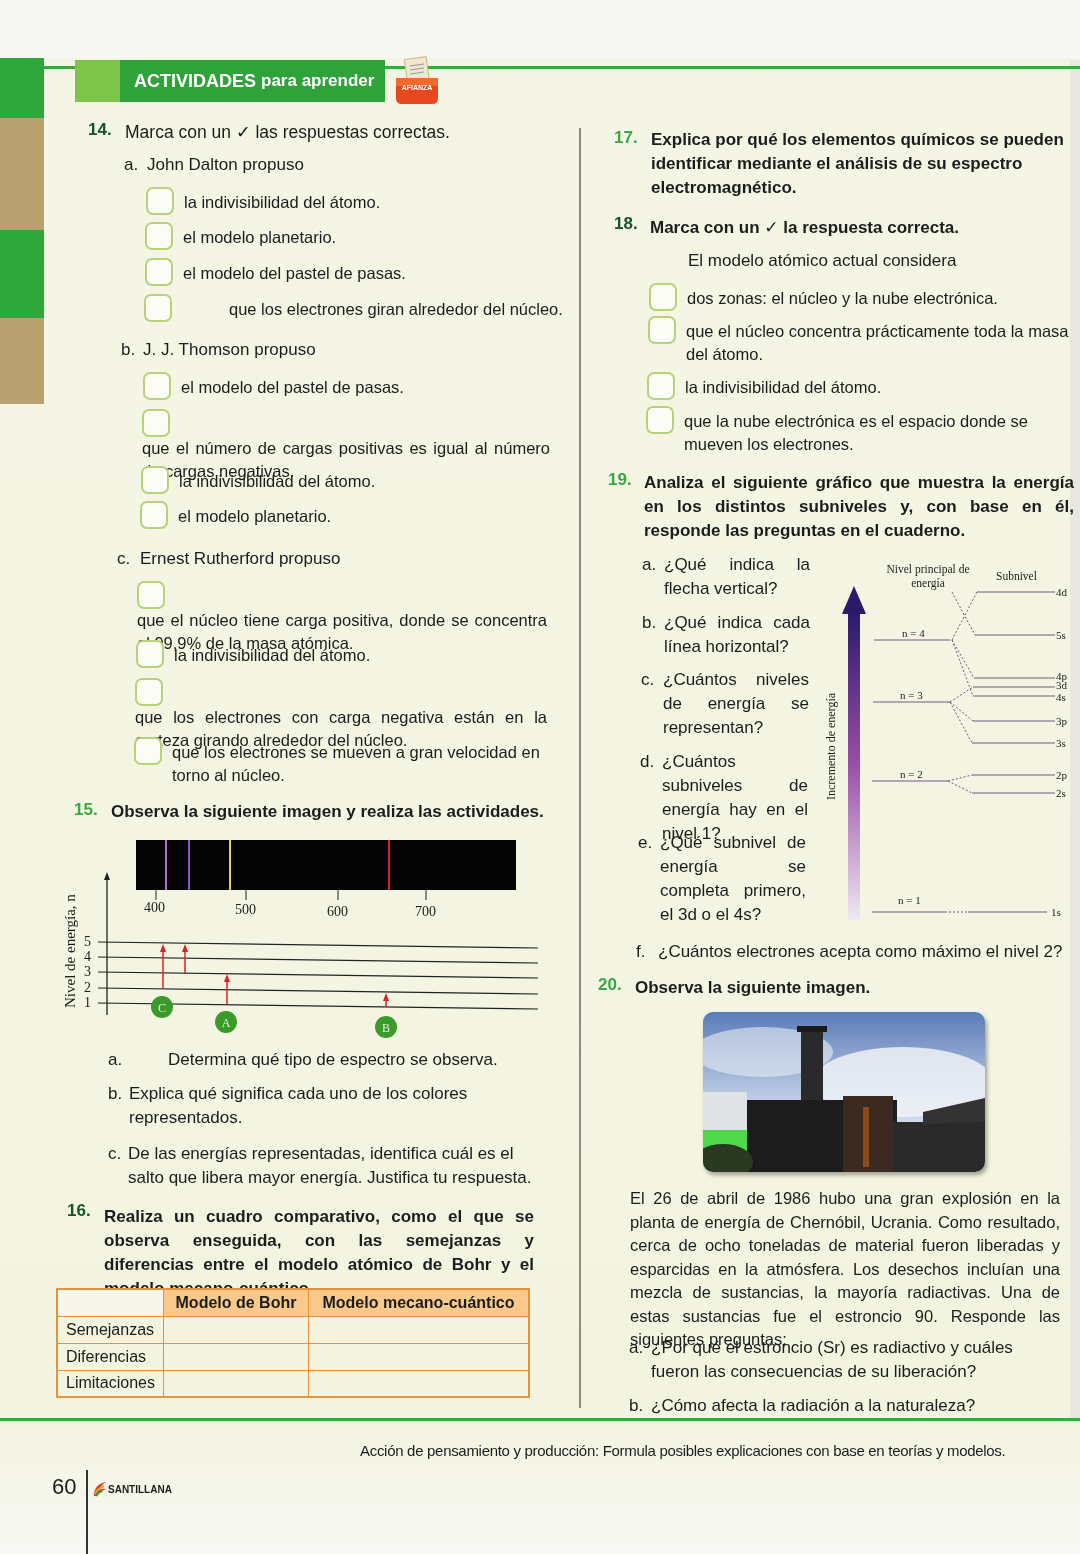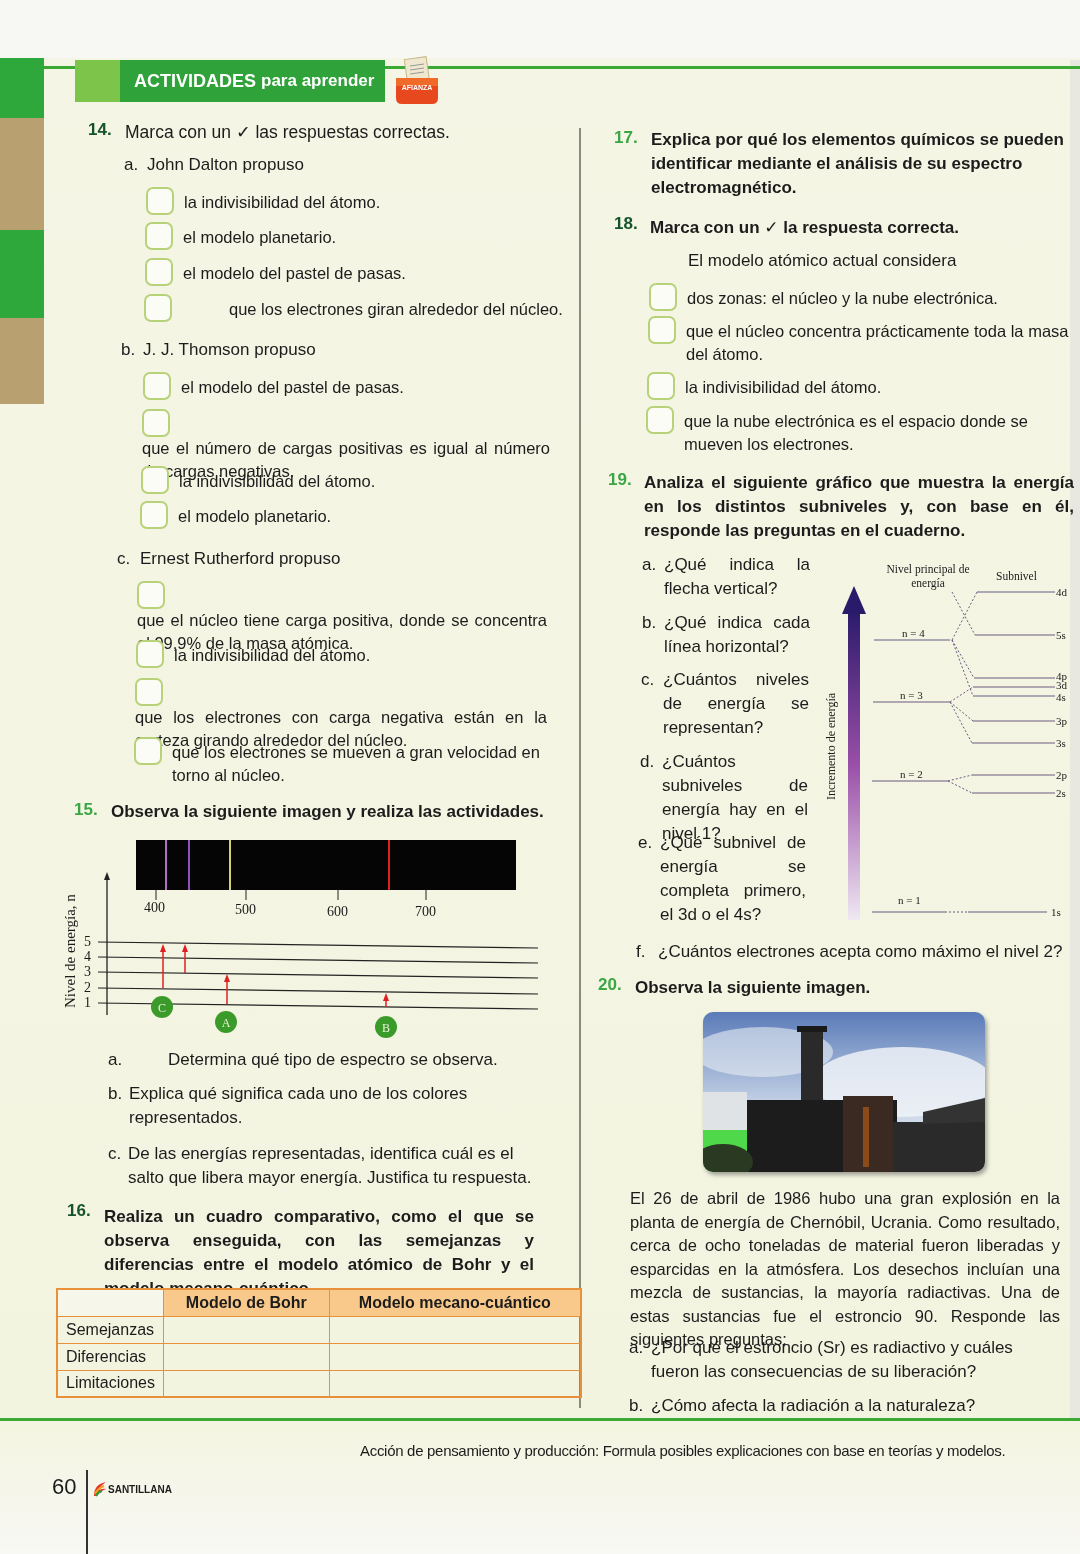--- a/index.html
+++ b/index.html
@@ -49,21 +49,21 @@
   }
   .just { text-align: justify; flex-direction: column; }
 
   
   .spectrum { position:absolute; left:136px; top:840px; width:380px; height:50px; background:#050505; }
   .spec-line { position:absolute; top:0; width:2px; height:50px; }
   .axis-text { position:absolute; font-family:"Liberation Serif", serif; font-size:14px; }
 
   
   .cmp-table {
-    position:absolute; left:56px; top:1288px; width:526px; border-collapse:collapse;
+    position:absolute; left:56px; top:1288px; width:474px; border-collapse:collapse;
     font-size:16px; border:2px solid #e8903a;
   }
   .cmp-table th, .cmp-table td { border:1.5px solid #e8903a; height:27px; padding:0 8px; text-align:left; }
   .cmp-table th { background:#f8c98a; font-weight:bold; text-align:center; }
   .cmp-table th.blank { background:#f6f6ea; }
   .cmp-table td.rowh { width:104px; }
 
   .footer-line { position:absolute; left:0; top:1418px; width:1080px; height:3px; background:#3aaa35; }
   .footer-text { position:absolute; left:360px; top:1442px; font-size:15px; letter-spacing:-0.3px; }
   .pagenum { position:absolute; left:52px; top:1474px; font-size:22px; }

